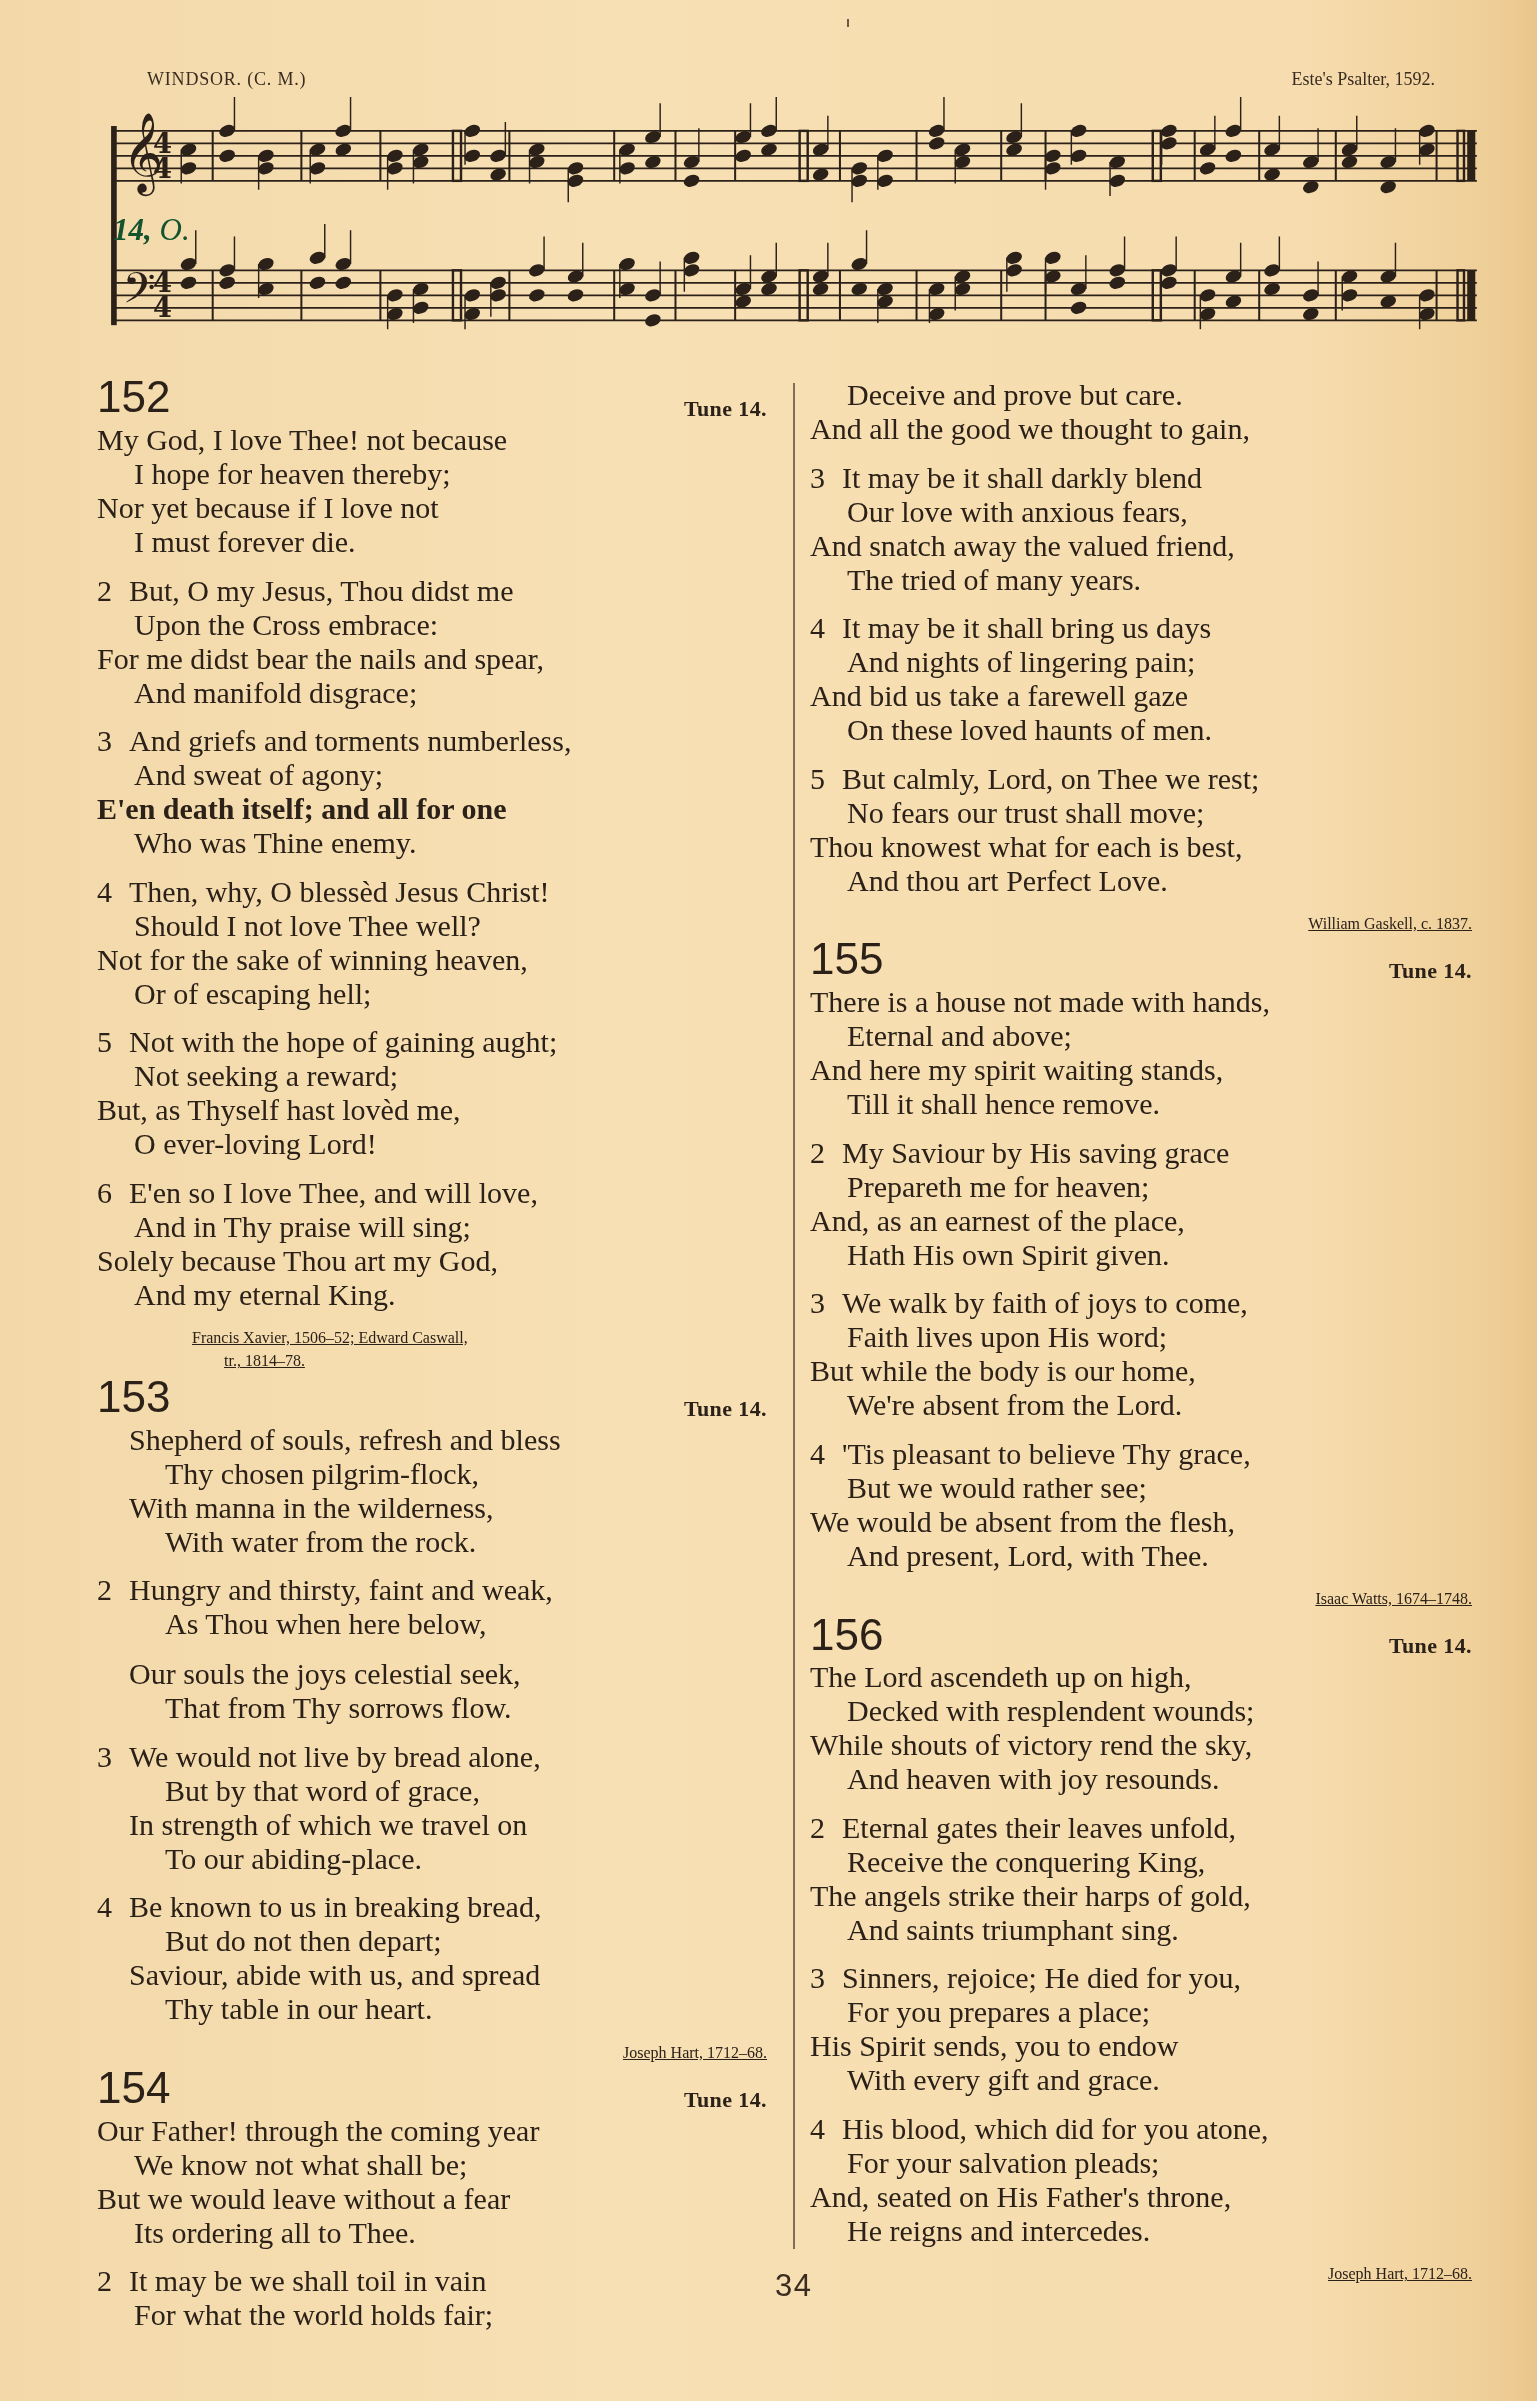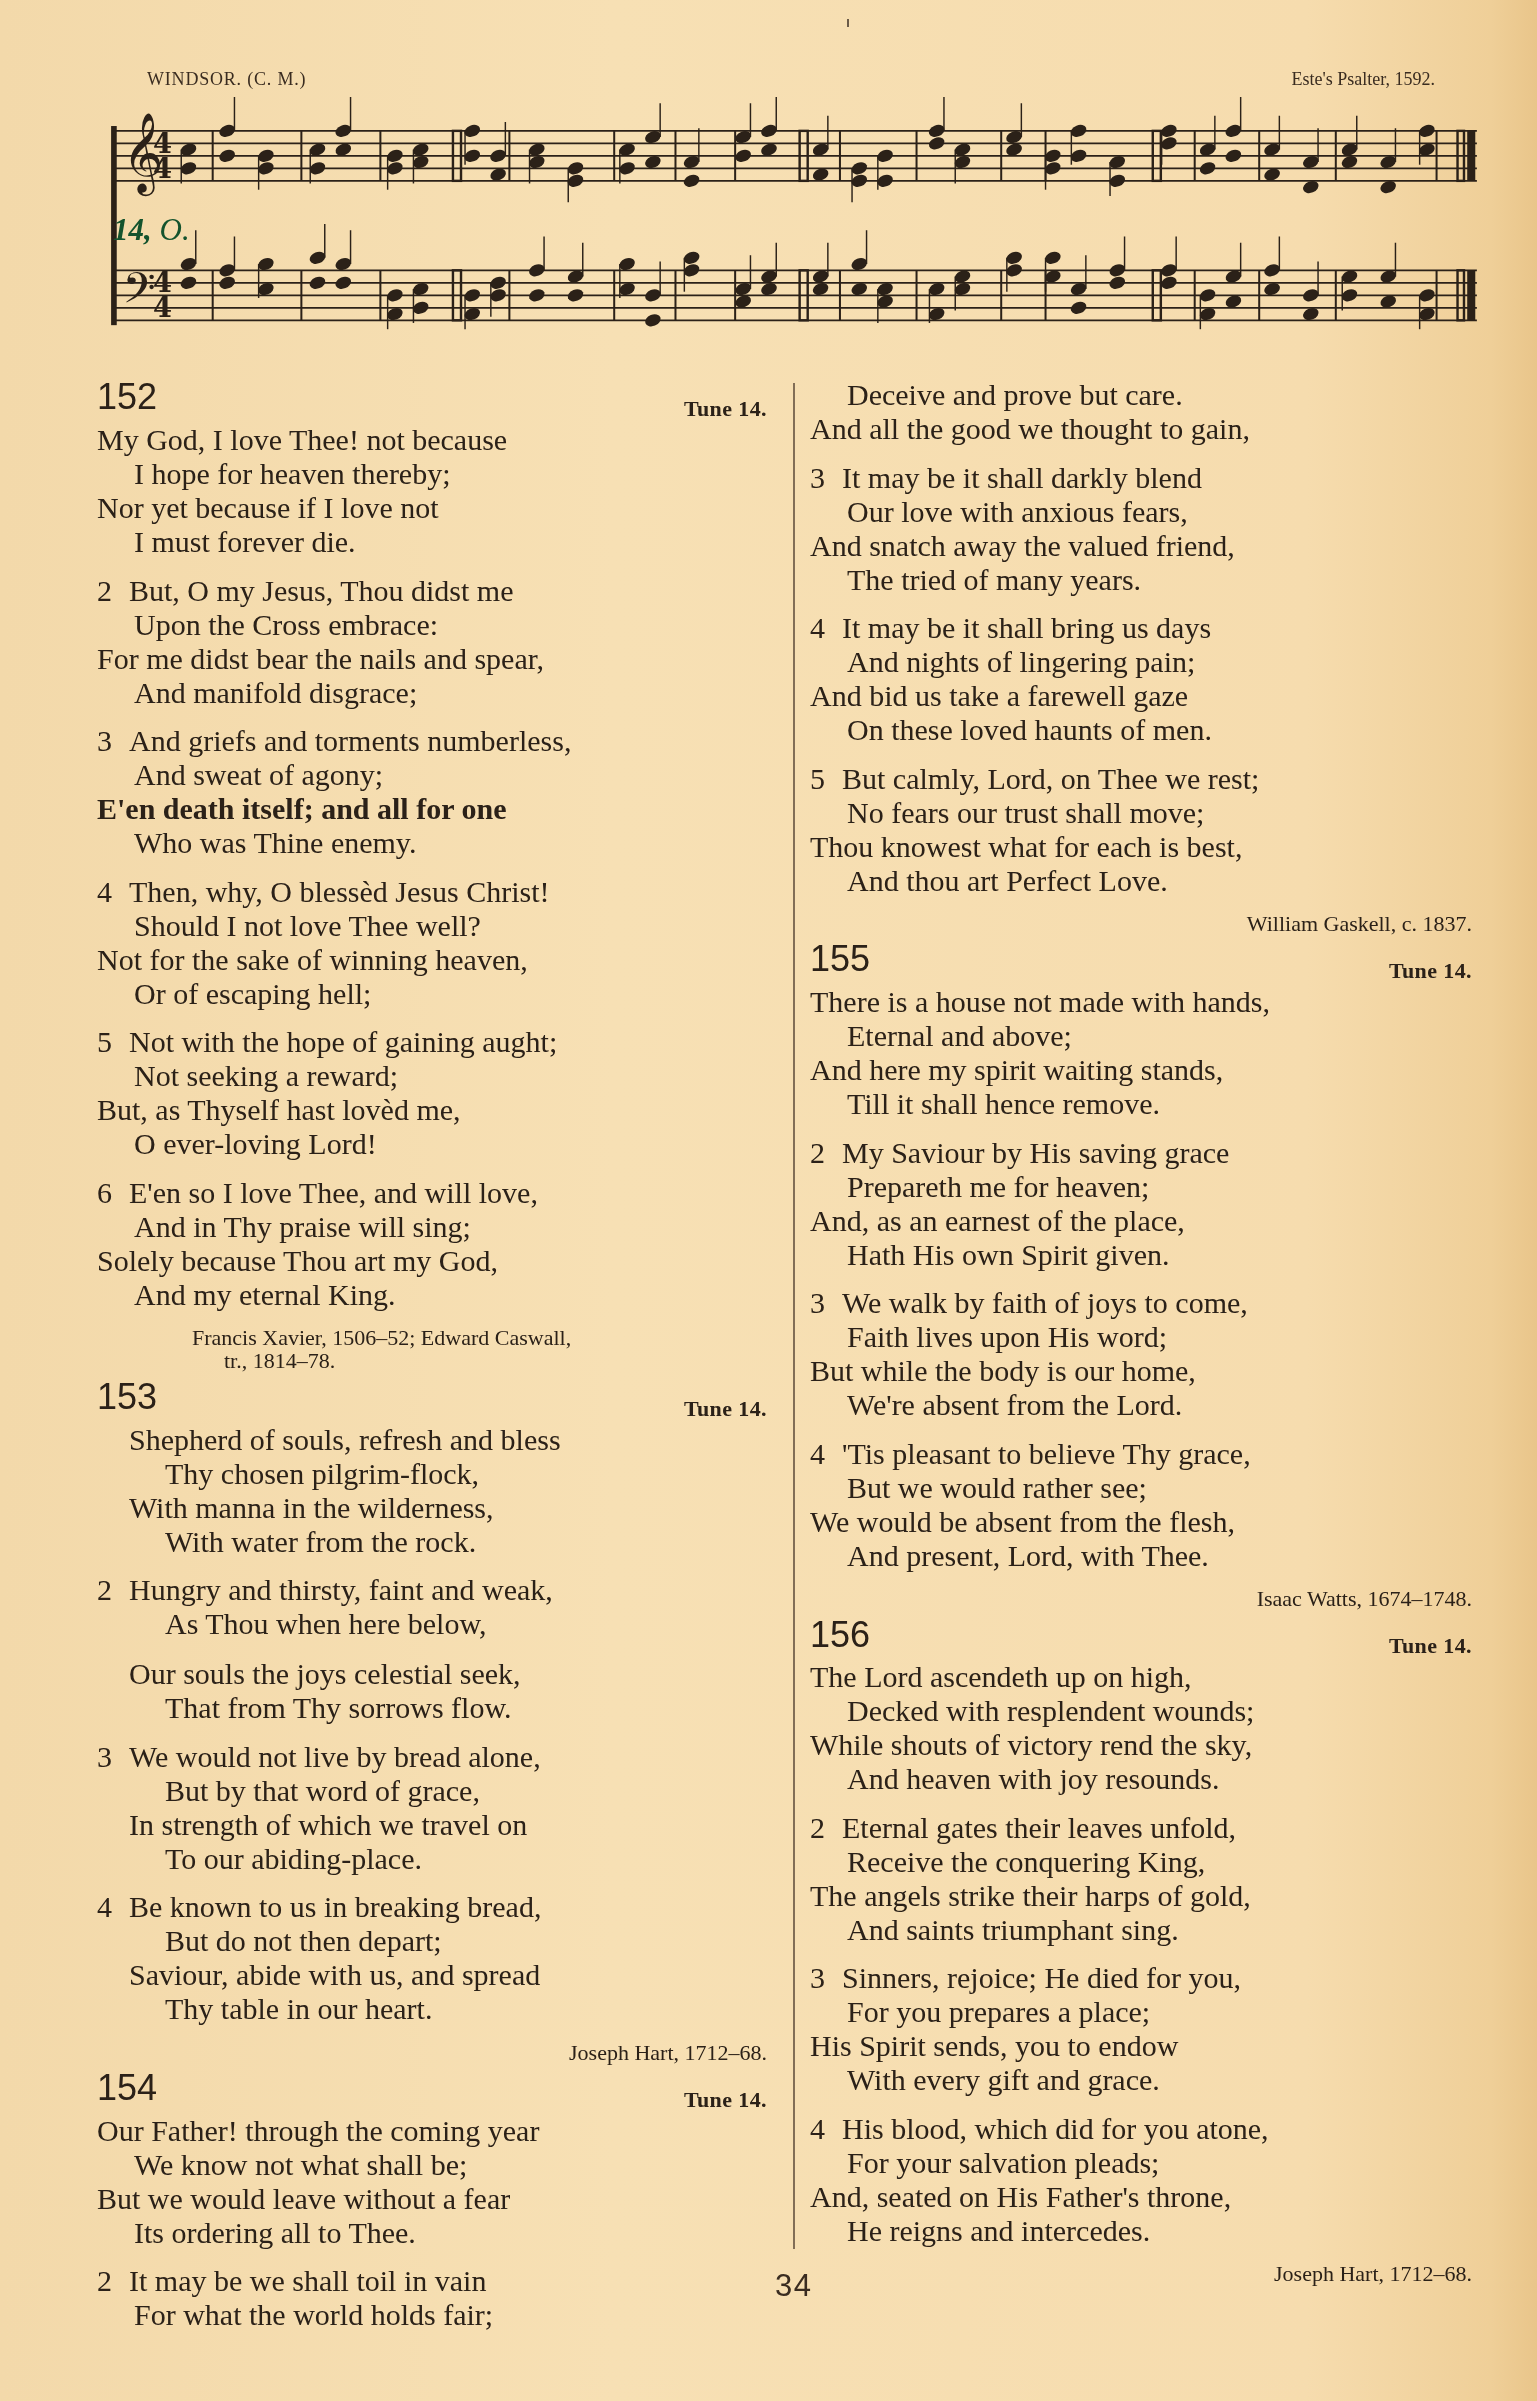--- a/index.html
+++ b/index.html
@@ -15,28 +15,28 @@
   #tune-name { left: 147px; }
   #tune-source { right: 103px; letter-spacing: 0; }
   #music { position: absolute; left: 0; top: 97px; }
   #tune-ref { left: 113px; top: 212px; font-size: 31px; font-weight: bold; font-style: italic; color: #14532d; }
   #tune-ref .o { font-weight: normal; }
   .col { position: absolute; top: 378px; }
   #col-left { left: 97px; width: 670px; }
   #col-right { left: 810px; width: 662px; }
   #divider { left: 793px; top: 383px; width: 1.6px; height: 1866px; background: #6d5a45; opacity: 0.85; }
   .hymn-head { position: relative; height: 45px; }
-  .hymn-num { position: absolute; left: 0; top: -4.8px; font-family: "Liberation Sans", "DejaVu Sans", sans-serif; font-size: 36px; line-height: 47px; color: #2b2118; }
+  .hymn-num { position: absolute; left: 0; top: -4.8px; font-family: "Liberation Sans", "DejaVu Sans", sans-serif; font-size: 44px; line-height: 47px; color: #2b2118; }
   .tune-label { position: absolute; right: 0; top: 18px; font-size: 22px; font-weight: bold; letter-spacing: 0.4px; }
   .verse { margin: 0 0 14.5px 0; }
   .line { font-size: 30px; line-height: 34px; white-space: nowrap; }
   .line.ind { padding-left: 37px; }
   .line.ind2 { padding-left: 68px; }
   .vnum { display: inline-block; width: 32px; }
-  .attrib { font-size: 22px; text-align: right; line-height: 23.4px; margin: 0 0 4.8px 0; }
+  .attrib { font-size: 16px; text-align: right; line-height: 23.4px; margin: 0 0 4.8px 0; text-decoration: underline; }
   .attrib.left-al { text-align: left; padding-left: 95px; }
   .attrib .tr { display: block; padding-left: 32px; }
   #page-number { left: 775px; top: 2268px; font-family: "Liberation Sans", "DejaVu Sans", sans-serif; font-size: 31px; color: #3a2c20; letter-spacing: 1.6px; }
   .top-speck { left: 847px; top: 19.4px; width: 1.6px; height: 8px; background: #6b5b48; }
 </style>
 </head>
 <body>
 
 <div class="abs top-speck"></div>
 

